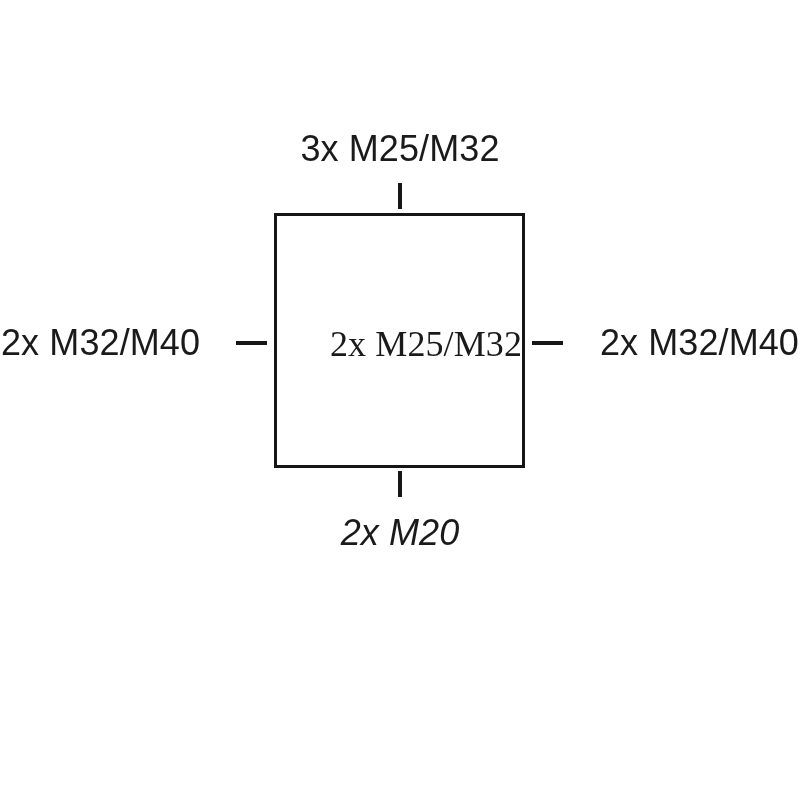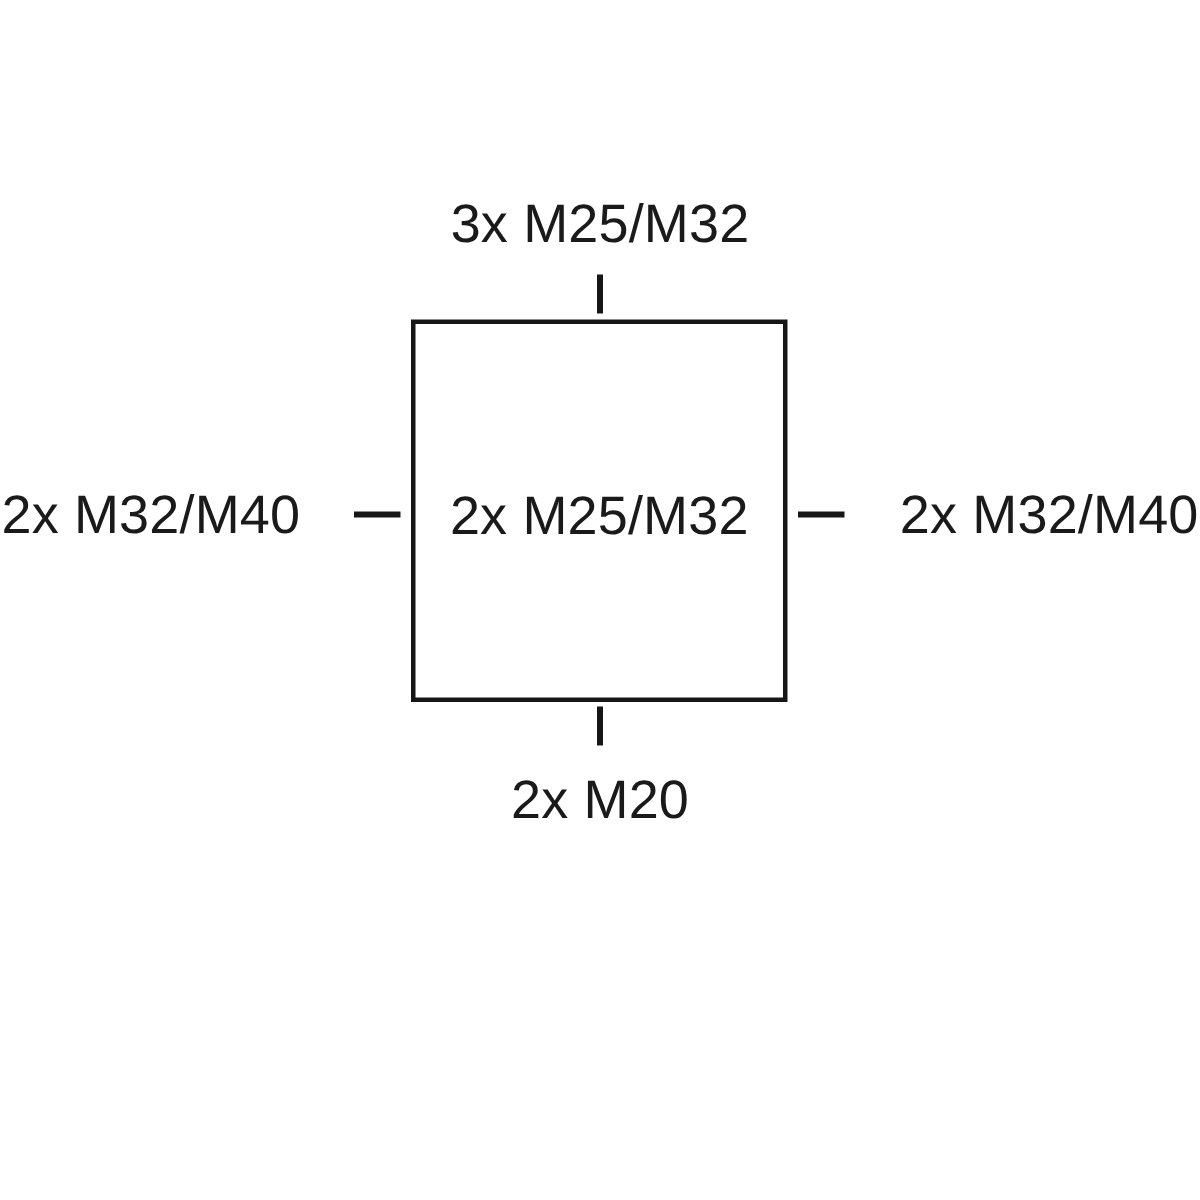--- a/index.html
+++ b/index.html
@@ -28,25 +28,26 @@
     height: 255px;
     border: 3px solid #161616;
     background: #ffffff;
     box-sizing: border-box;
   }
   .enclosure-label {
     position: absolute;
     left: 0;
     right: 0;
     top: 108px;
-    text-align: center;
+    text-align: right;
     font-size: 36px;
     line-height: 40px;
     letter-spacing: 0.1px;
     white-space: nowrap;
+    font-family: Liberation Serif, serif;
   }
 
   
   .stub {
     position: absolute;
     background: #161616;
   }
   .stub-vertical {
     width: 4px;
     height: 26px;
@@ -88,20 +89,21 @@
     text-align: right;
   }
   .label-bottom {
     left: 0;
     right: 0;
     top: 512px;
     text-align: center;
   }
   .label-bottom .line {
     display: block;
+    font-style: italic;
   }
 </style>
 </head>
 <body>
 
 <div id="diagram-root">
 
   <div class="edge-label label-top">3x M25/M32</div>
 
   <div class="stub stub-vertical stub-top"></div>

